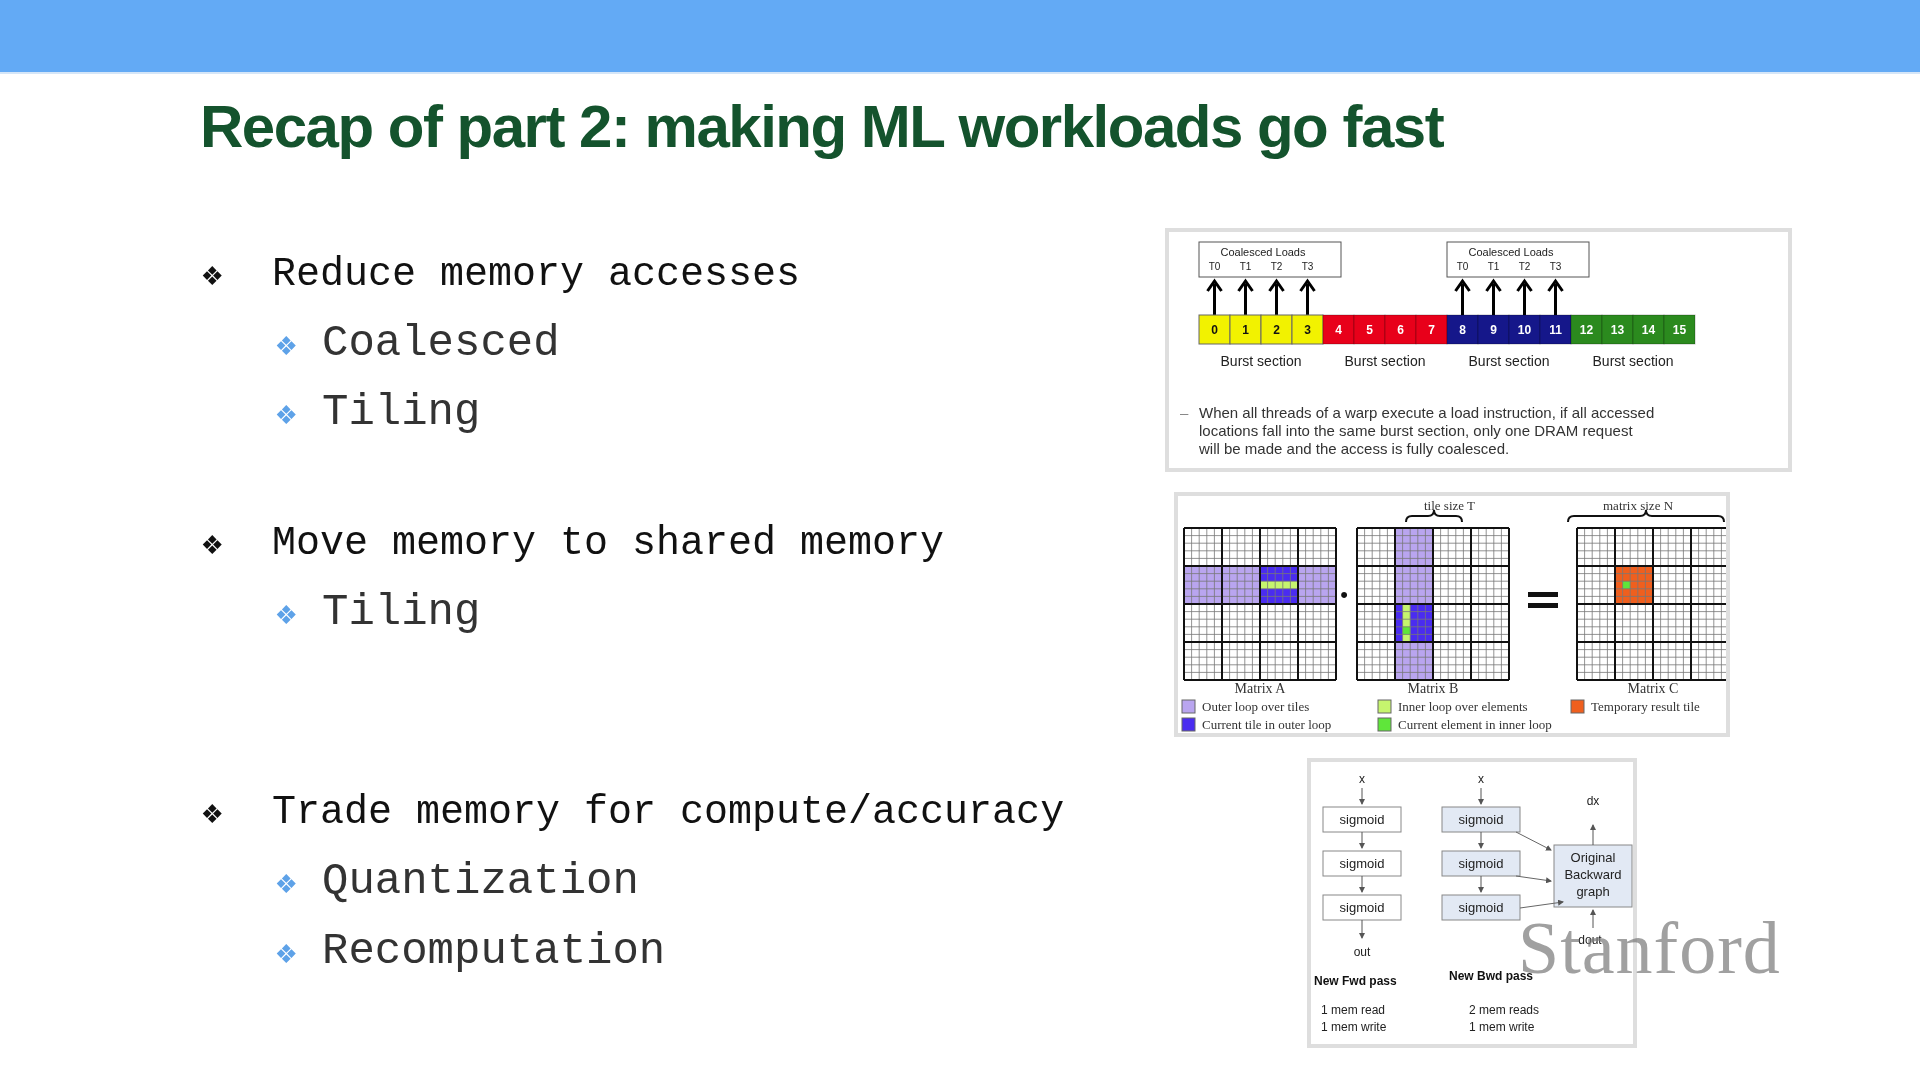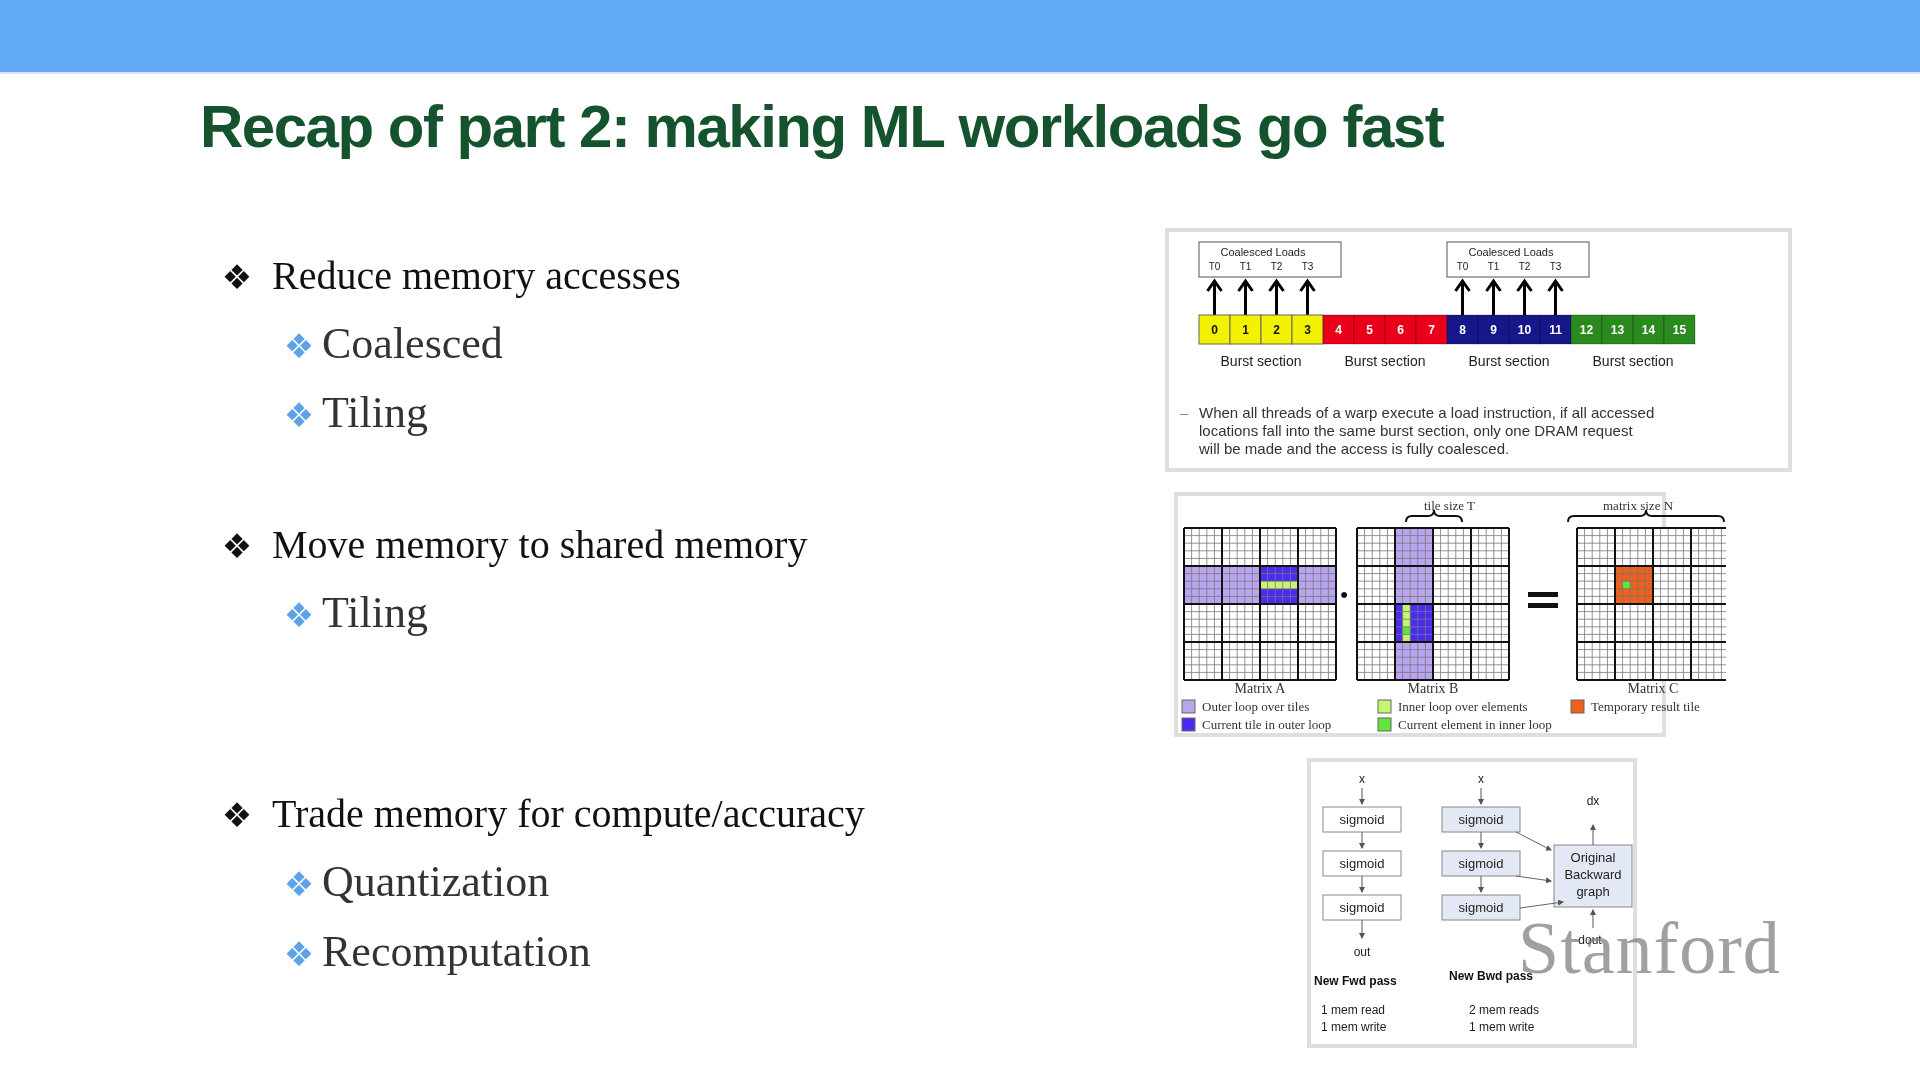--- a/index.html
+++ b/index.html
@@ -1,19 +1,19 @@
 <!DOCTYPE html>
 <html><head>
 <meta charset="utf-8">
 <style>
   html, body { margin:0; padding:0; }
   body { width:1920px; height:1080px; background:#ffffff; position:relative; overflow:hidden; font-family:"DejaVu Sans", sans-serif; }
   .topbar { position:absolute; left:0; top:0; width:1920px; height:72px; background:#63aaf5; border-bottom:2px solid #d5e6f8; }
   .title { position:absolute; left:200px; top:92px; font-family:"Liberation Sans", sans-serif; font-weight:bold; font-size:60px; color:#14532d; letter-spacing:-1.5px; white-space:nowrap; }
-  .bullet { position:absolute; font-family:Liberation Serif, serif; white-space:nowrap;text-align:center; }
+  .bullet { position:absolute; font-family:Liberation Mono, monospace; white-space:nowrap; }
   .l1 { left:202px; font-size:40px; color:#111; }
   .l1 .mark { display:inline-block; width:70px; font-size:34px; color:#111; }
   .l2 { left:276px; font-size:44px; color:#333; }
   .l2 .mark { display:inline-block; width:46px; font-size:34px; color:#5ea2e8; }
   .fig { position:absolute; background:#fff; border:4px solid #dedede; box-sizing:border-box; }
   svg text { font-family:"Liberation Sans", sans-serif; }
   .serif { font-family:"Liberation Serif", serif; }
   .watermark { position:absolute; left:1474px; top:906px; font-family:"Liberation Serif", serif; font-size:74px; color:rgba(120,120,120,0.7); letter-spacing:1px; white-space:nowrap;margin-left:44px; }
 </style>
 </head>
@@ -121,21 +121,21 @@
         <text x="340" y="134" font-size="14" text-anchor="middle" fill="#222">Burst section</text>
         <text x="464" y="134" font-size="14" text-anchor="middle" fill="#222">Burst section</text>
       </g>
     <text x="11" y="186" font-size="15" fill="#888">–</text>
     <text x="30" y="186" font-size="15" fill="#333">When all threads of a warp execute a load instruction, if all accessed</text>
     <text x="30" y="204" font-size="15" fill="#333">locations fall into the same burst section, only one DRAM request</text>
     <text x="30" y="222" font-size="15" fill="#333">will be made and the access is fully coalesced.</text>
   </svg>
 </div>
 
-<div class="fig" style="left:1174px; top:492px; width:492px; height:245px;">
+<div class="fig" style="left:1174px; top:492px; width:556px; height:245px;">
   <svg id="fig2" width="548" height="237" viewBox="0 0 548 237">
     <g id="fig2-grids">
         <g>
           <rect x="6" y="32" width="152" height="152" fill="#fff"></rect>
           <rect x="6" y="70" width="152" height="38" fill="#b9a5ef"></rect>
           <rect x="82" y="70" width="38" height="38" fill="#4a2cf0"></rect>
           <rect x="82" y="85.2" width="38" height="7.6" fill="#c6f56e"></rect>
           <line x1="13.6" y1="32" x2="13.6" y2="184" stroke="#777" stroke-width="0.8"></line>
           <line x1="6" y1="39.6" x2="158" y2="39.6" stroke="#777" stroke-width="0.8"></line>
           <line x1="21.2" y1="32" x2="21.2" y2="184" stroke="#777" stroke-width="0.8"></line>

